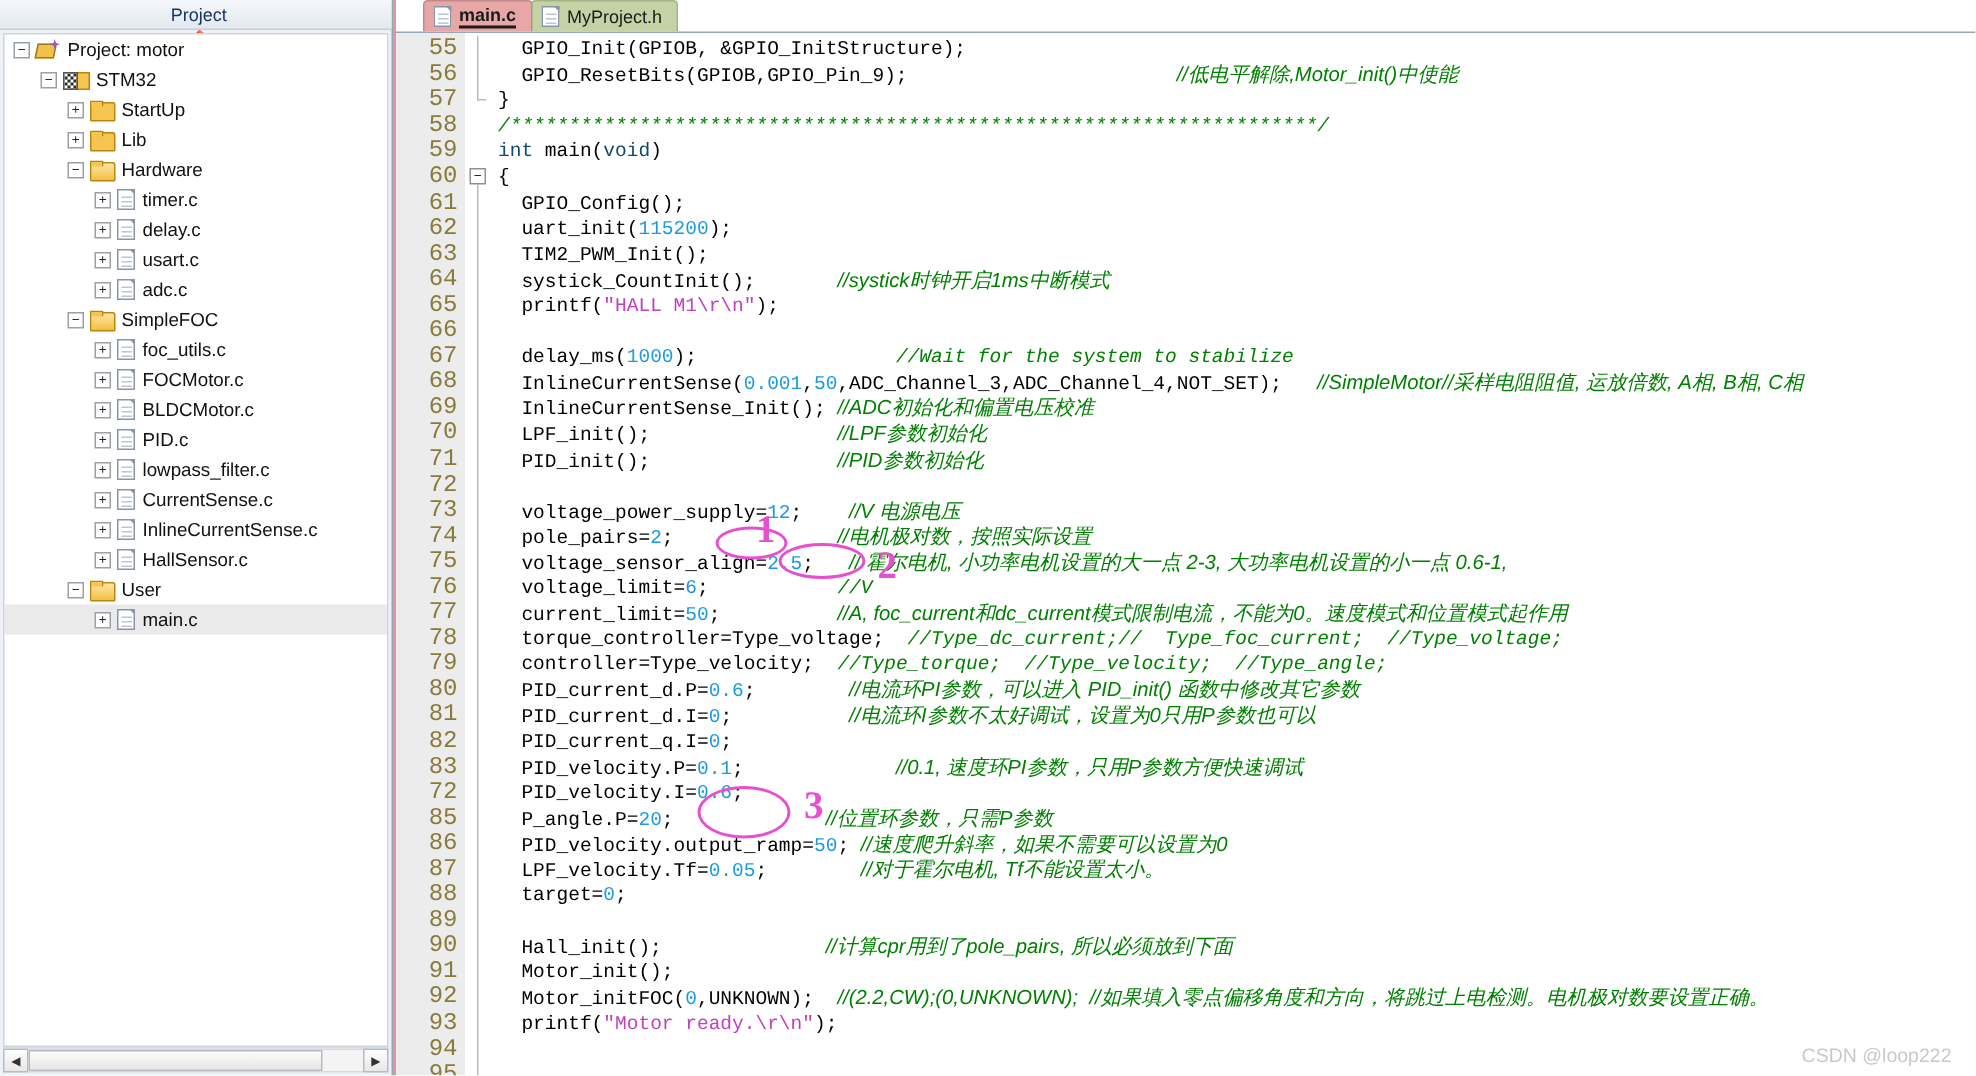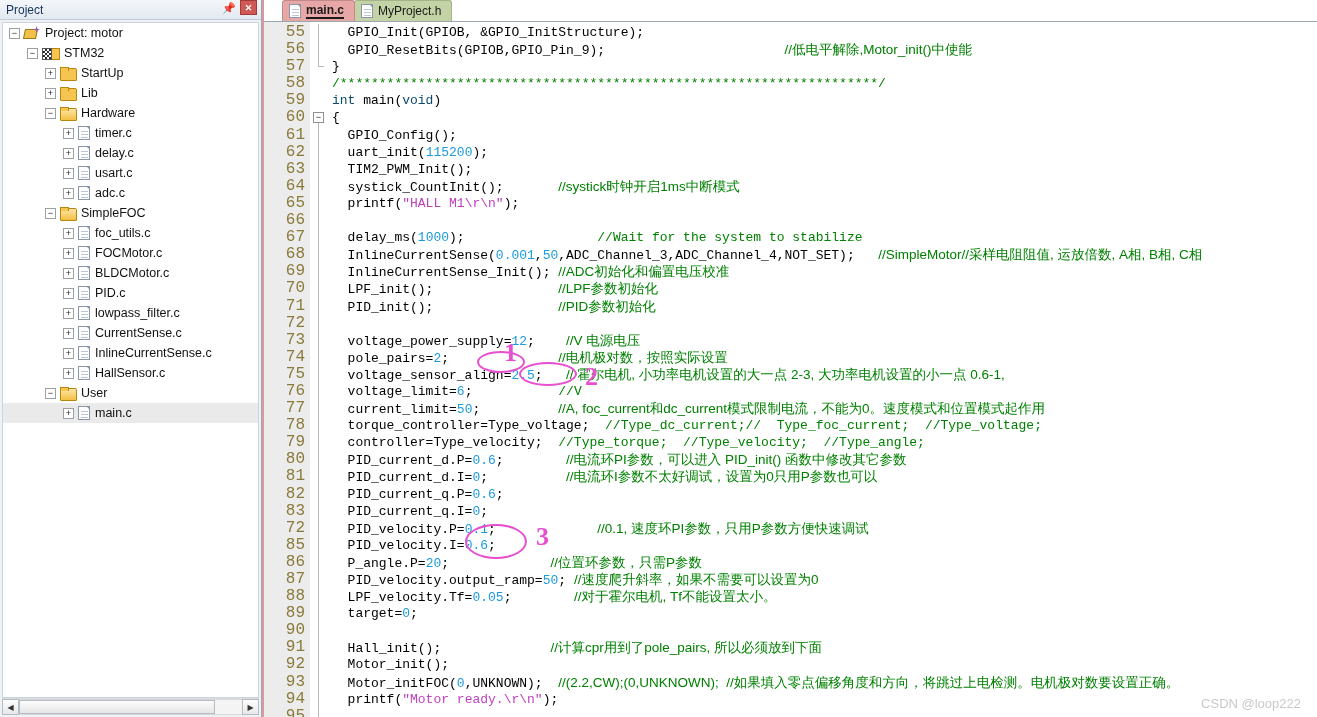--- a/index.html
+++ b/index.html
@@ -24,24 +24,25 @@
     background: #eef1f5;
     display: flex;
     flex-direction: column;
     border-right: 1px solid #9aa6b2;
     position: relative;
   }
   #project-titlebar {
     height: 20px;
     background: linear-gradient(to bottom,#f4f7fa,#e3e9f0);
     display: flex;
-    align-items: flex-start;
+    align-items: center;
     padding: 0 2px 0 6px;
     border-bottom: 1px solid #c3cdd8;
     position: relative;
+    flex-direction: column;
   }
   #project-title {
     font-size: 12px;
     color: #16335c;
     font-family: "Liberation Sans", sans-serif;
     flex: 1;
     line-height: 20px;
   }
   .titlebar-btn {
     width: 16px; height: 16px;
@@ -324,21 +325,21 @@
   .cl {
     height: 17.1px;
     line-height: 17.1px;
     white-space: pre;
     padding-left: 4px;
     color: #000000;
   }
   .kw   { color: #0c4a6e; }
   .num  { color: #1a9adf; }
   .str  { color: #c040c0; }
-  .com  { color: #008000; }
+  .com  { color: #008000; font-style: italic; }
   .cn   { font-family: "Liberation Sans", sans-serif; font-size: 13.5px; }
 
   
   #annots {
     position: absolute;
     left: 0; top: 0;
     width: 100%; height: 100%;
     pointer-events: none;
     z-index: 5;
   }
@@ -711,21 +712,20 @@
           <div class="cl">&nbsp;</div>
           <div class="cl"><span class="plain">  voltage_power_supply=</span><span class="num">12</span><span class="plain">;</span><span class="plain">    </span><span class="com cn">//V 电源电压</span></div>
           <div class="cl"><span class="plain">  pole_pairs=</span><span class="num">2</span><span class="plain">;</span><span class="plain">              </span><span class="com cn">//电机极对数，按照实际设置</span></div>
           <div class="cl"><span class="plain">  voltage_sensor_align=</span><span class="num">2.5</span><span class="plain">;</span><span class="plain">   </span><span class="com cn">// 霍尔电机, 小功率电机设置的大一点 2-3, 大功率电机设置的小一点 0.6-1,</span></div>
           <div class="cl"><span class="plain">  voltage_limit=</span><span class="num">6</span><span class="plain">;</span><span class="plain">           </span><span class="com">//V</span></div>
           <div class="cl"><span class="plain">  current_limit=</span><span class="num">50</span><span class="plain">;</span><span class="plain">          </span><span class="com cn">//A, foc_current和dc_current模式限制电流，不能为0。速度模式和位置模式起作用</span></div>
           <div class="cl"><span class="plain">  torque_controller=Type_voltage;</span><span class="plain">  </span><span class="com">//Type_dc_current;//  Type_foc_current;  //Type_voltage;</span></div>
           <div class="cl"><span class="plain">  controller=Type_velocity;</span><span class="plain">  </span><span class="com">//Type_torque;  //Type_velocity;  //Type_angle;</span></div>
           <div class="cl"><span class="plain">  PID_current_d.P=</span><span class="num">0.6</span><span class="plain">;</span><span class="plain">        </span><span class="com cn">//电流环PI参数，可以进入 PID_init() 函数中修改其它参数</span></div>
           <div class="cl"><span class="plain">  PID_current_d.I=</span><span class="num">0</span><span class="plain">;</span><span class="plain">          </span><span class="com cn">//电流环I参数不太好调试，设置为0只用P参数也可以</span></div>
-          <div class="cl"><span class="plain">  PID_current_q.P=</span><span class="num">0.6</span><span class="plain">;</span></div>
           <div class="cl"><span class="plain">  PID_current_q.I=</span><span class="num">0</span><span class="plain">;</span></div>
           <div class="cl"><span class="plain">  PID_velocity.P=</span><span class="num">0.1</span><span class="plain">;</span><span class="plain">             </span><span class="com cn">//0.1, 速度环PI参数，只用P参数方便快速调试</span></div>
           <div class="cl"><span class="plain">  PID_velocity.I=</span><span class="num">0.6</span><span class="plain">;</span></div>
           <div class="cl"><span class="plain">  P_angle.P=</span><span class="num">20</span><span class="plain">;</span><span class="plain">             </span><span class="com cn">//位置环参数，只需P参数</span></div>
           <div class="cl"><span class="plain">  PID_velocity.output_ramp=</span><span class="num">50</span><span class="plain">;</span><span class="plain"> </span><span class="com cn">//速度爬升斜率，如果不需要可以设置为0</span></div>
           <div class="cl"><span class="plain">  LPF_velocity.Tf=</span><span class="num">0.05</span><span class="plain">;</span><span class="plain">        </span><span class="com cn">//对于霍尔电机, Tf不能设置太小。</span></div>
           <div class="cl"><span class="plain">  target=</span><span class="num">0</span><span class="plain">;</span></div>
           <div class="cl">&nbsp;</div>
           <div class="cl"><span class="plain">  Hall_init();</span><span class="plain">              </span><span class="com cn">//计算cpr用到了pole_pairs, 所以必须放到下面</span></div>
           <div class="cl"><span class="plain">  Motor_init();</span></div>

